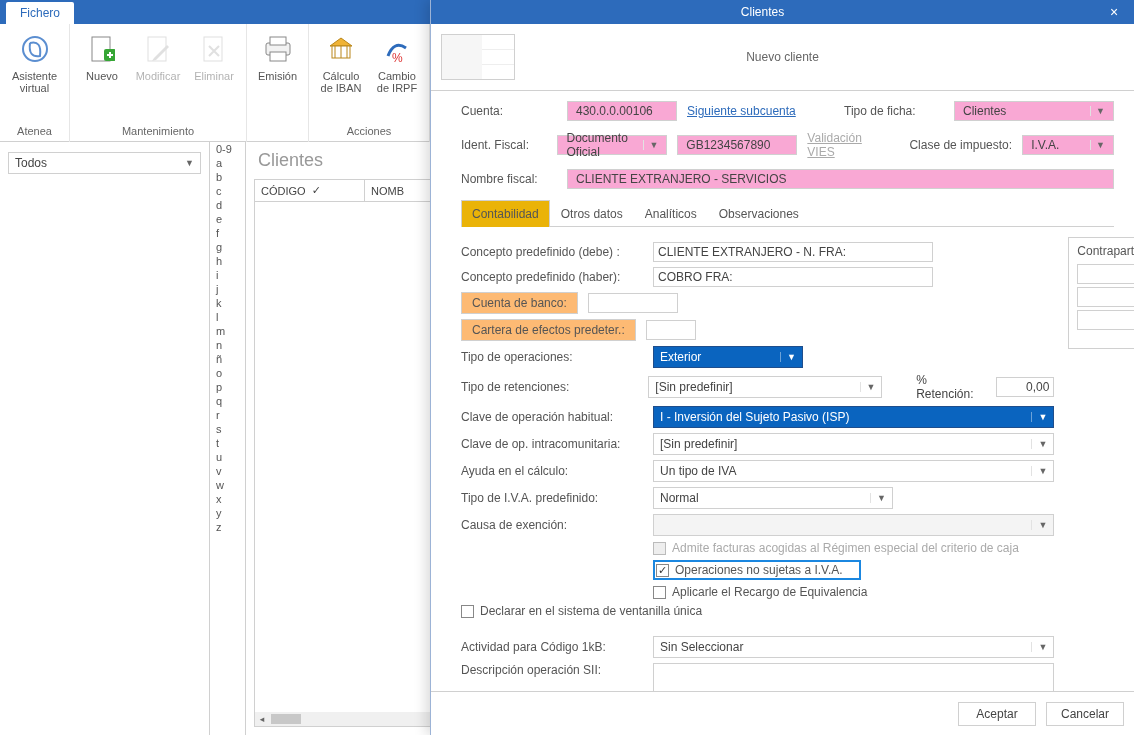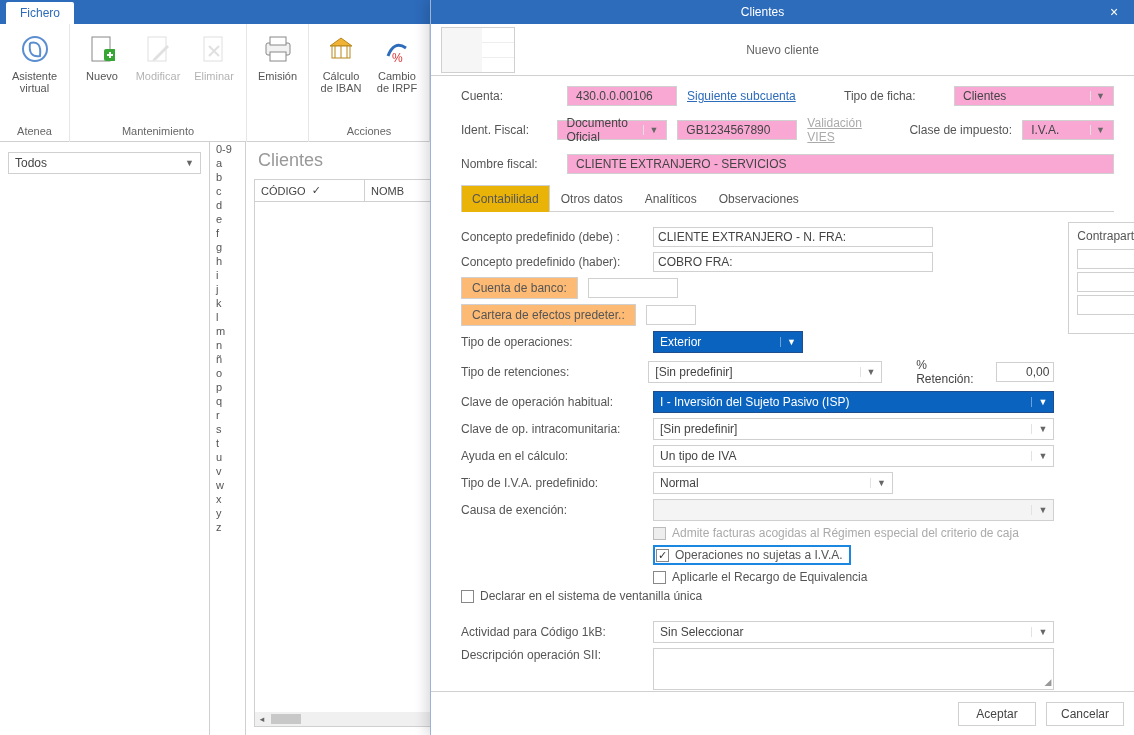--- a/index.html
+++ b/index.html
@@ -51,21 +51,21 @@
   .gridbody{flex:1;border:1px solid var(--border);border-top:none;margin:0 8px 8px;position:relative}
   .hscroll{position:absolute;left:0;right:0;bottom:0;height:14px;background:#f0f0f0;display:flex;align-items:center}
   .hscroll .thumb{width:30px;height:10px;background:#c8c8c8;margin-left:2px}
   .hscroll .arrow{width:14px;height:14px;display:flex;align-items:center;justify-content:center;font-size:9px;color:#666}
 
   
   .modal{position:absolute;left:430px;top:0;width:704px;height:735px;background:#fff;box-shadow:-4px 0 12px rgba(0,0,0,.15);border-left:1px solid #9cb3d6;display:flex;flex-direction:column}
   .mhead{height:24px;background:var(--blue);color:#fff;display:flex;align-items:center;position:relative}
   .mhead .title{flex:1;text-align:center;font-size:12px}
   .mhead .x{width:40px;text-align:center;font-size:14px}
-  .mtoolbar{height:52px;border-bottom:1px solid var(--border);display:flex;align-items:center;padding:4px 10px;position:relative}
+  .mtoolbar{height:67px;border-bottom:1px solid var(--border);display:flex;align-items:center;padding:4px 10px;position:relative}
   .thumbph{width:74px;height:46px;border:1px solid var(--border);display:flex}
   .thumbph .l{width:40px;background:#f6f6f6}
   .thumbph .r{flex:1;display:flex;flex-direction:column}
   .thumbph .r div{flex:1;border-bottom:1px solid #eee}
   .mtoolbar .tcap{position:absolute;left:0;right:0;text-align:center;color:#666;font-size:12px}
 
   .mbody{flex:1;padding:0 20px 0 30px;overflow:hidden}
   .row{display:flex;align-items:center;gap:10px;margin:10px 0}
   .lab{width:96px;color:#555;font-size:12px}
   .row input[type=text],.row .sel{height:20px;border:1px solid var(--border);background:#f9a8d4;font:inherit;padding:0 8px;color:#444}
@@ -91,21 +91,21 @@
 
   .cp-panel{border:1px solid var(--border);padding:6px 8px;width:150px}
   .cp-panel .ttl{font-size:12px;color:#555;margin-bottom:6px}
   .cp-row{display:flex;gap:4px;margin:3px 0}
   .cp-row input{flex:1;height:20px;border:1px solid var(--border)}
 
   .chk{display:flex;align-items:center;gap:6px;font-size:12px;color:#555}
   .chkbox{width:13px;height:13px;border:1px solid #888;display:flex;align-items:center;justify-content:center;font-size:10px;background:#fff}
   .chkbox.checked::after{content:"✓";font-size:11px;color:#333}
   .chkbox.disabled{background:#eee;border-color:#bbb}
-  .hl-box{border:2px solid #1b87e0;padding:1px 6px 1px 1px;display:inline-flex;align-items:flex-end;gap:6px}
+  .hl-box{border:2px solid #1b87e0;padding:1px 16px 1px 1px;display:inline-flex;align-items:flex-end;gap:6px}
 
   .mfoot{height:44px;border-top:1px solid var(--border);display:flex;justify-content:flex-end;align-items:center;gap:10px;padding:0 10px}
   .winbtn{min-width:78px;height:24px;border:1px solid var(--border);background:#fff;display:flex;align-items:center;justify-content:center;font-size:12px}
 
   svg{display:block}
 </style>
 </head>
 <body>
 
 <div class="ribbon-zone">

